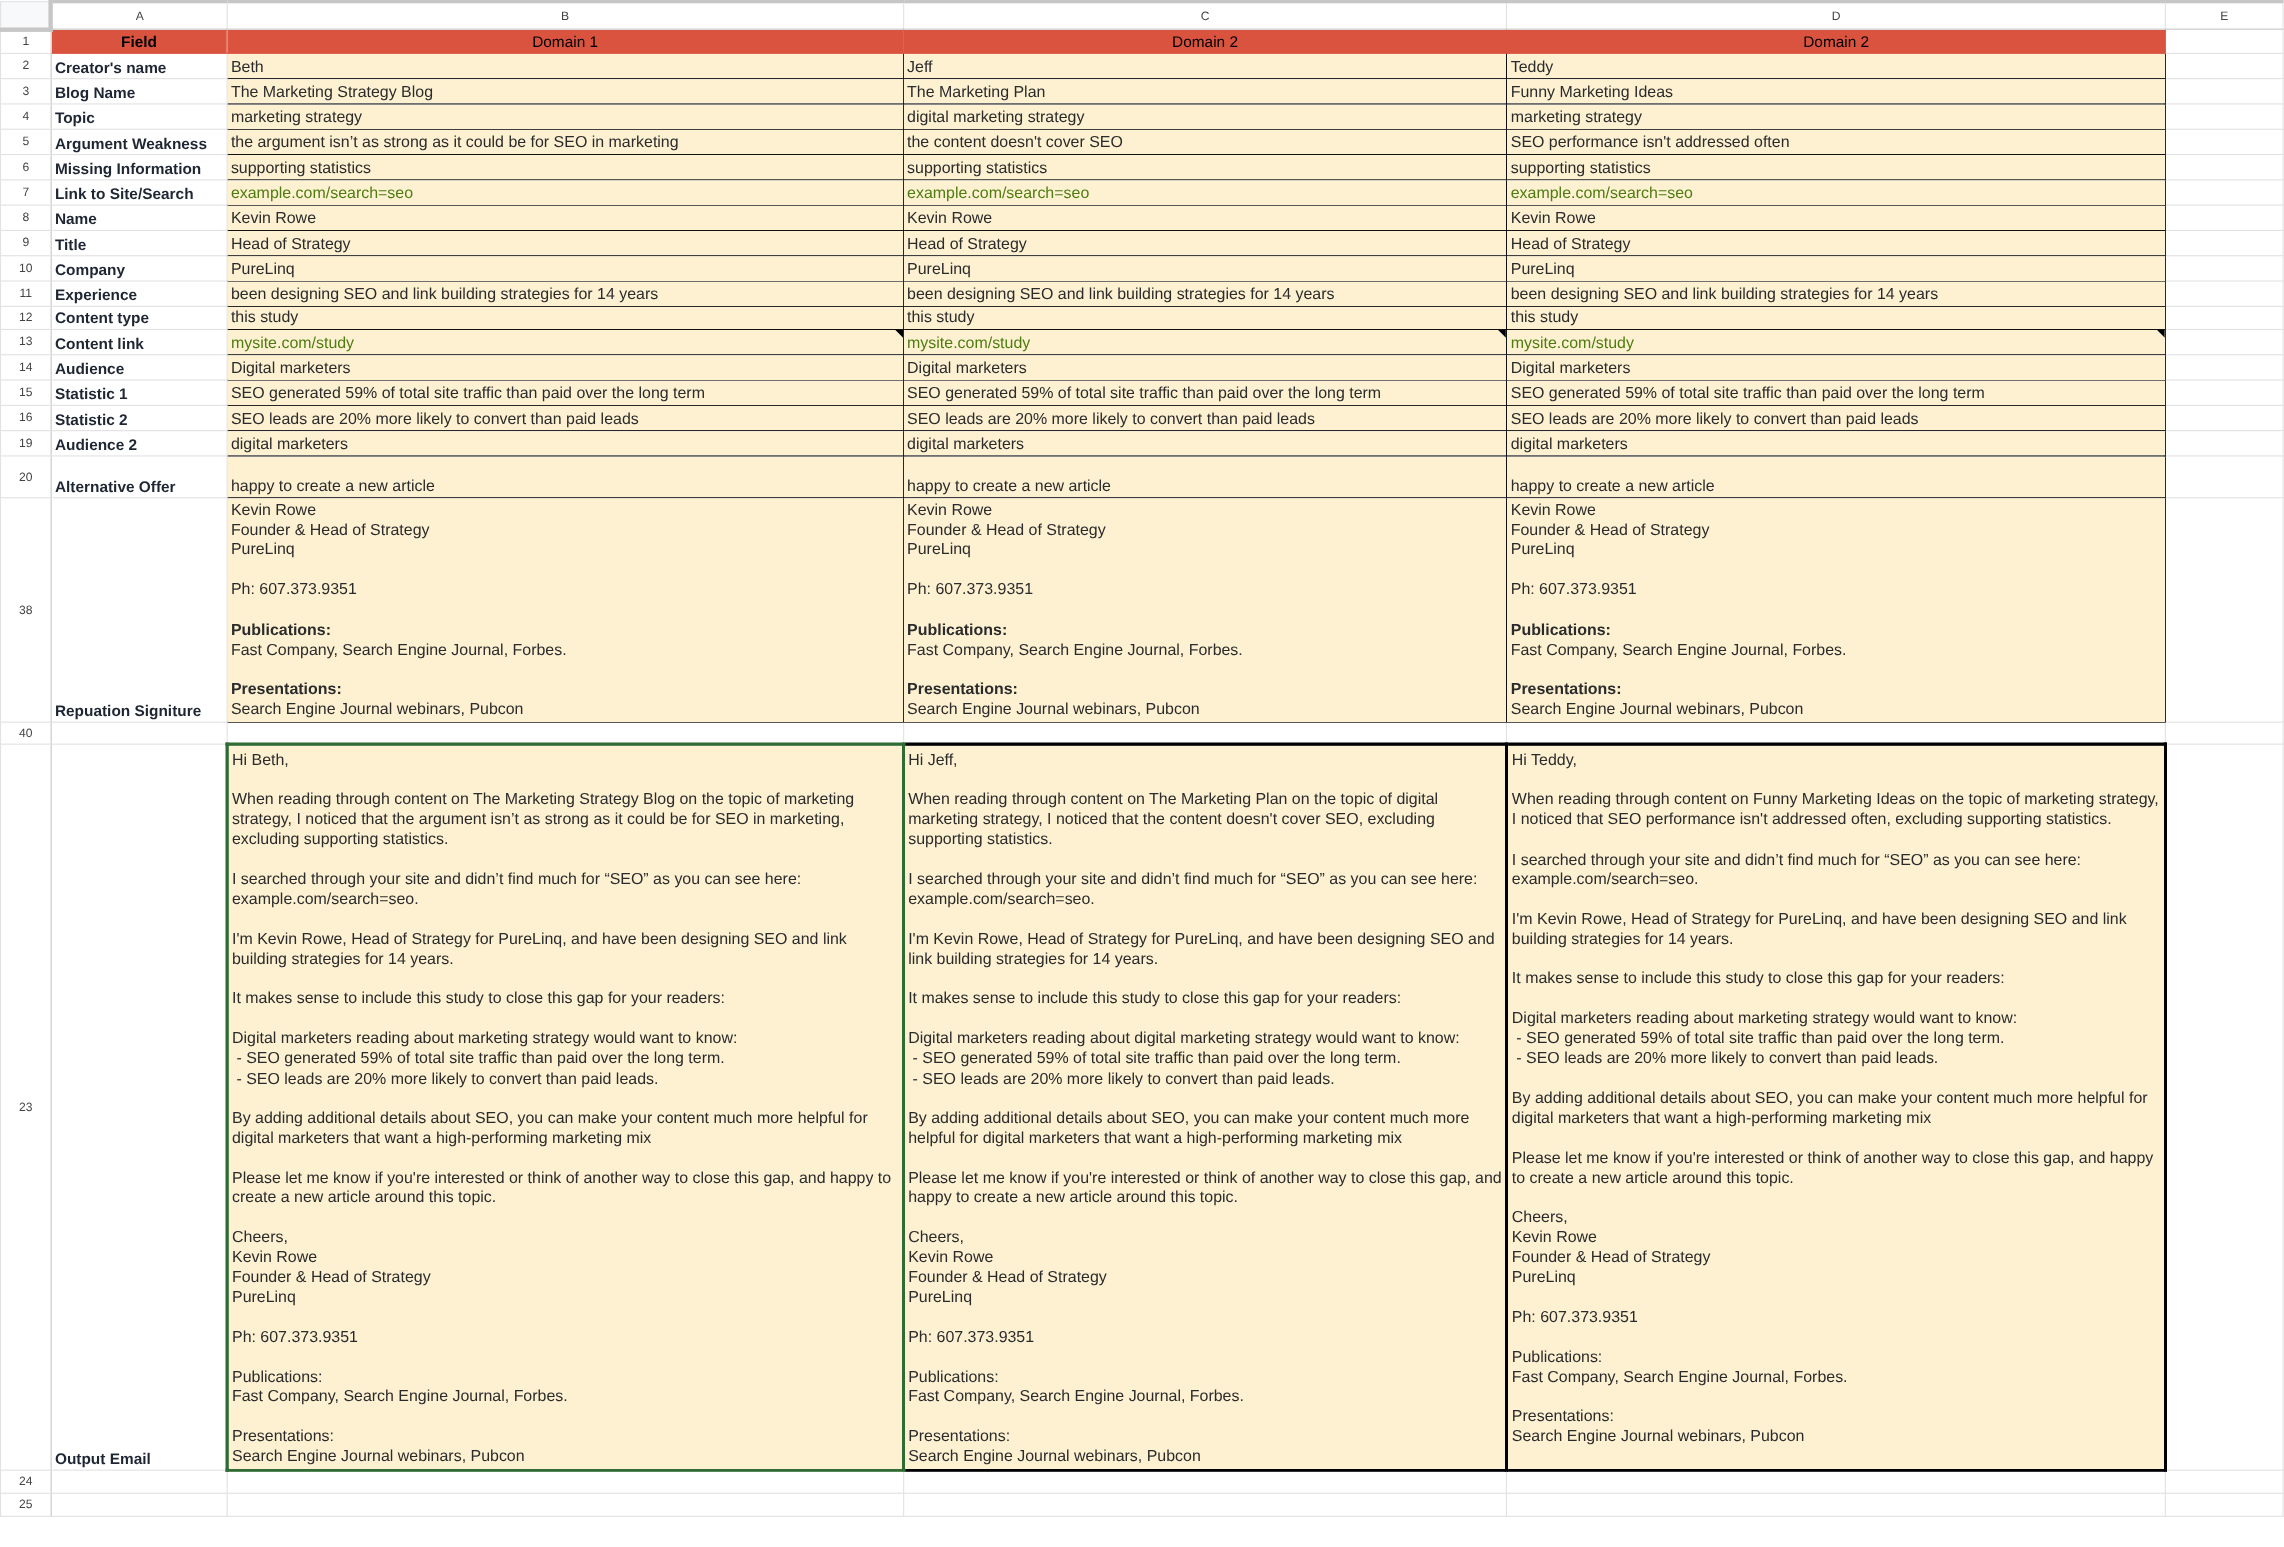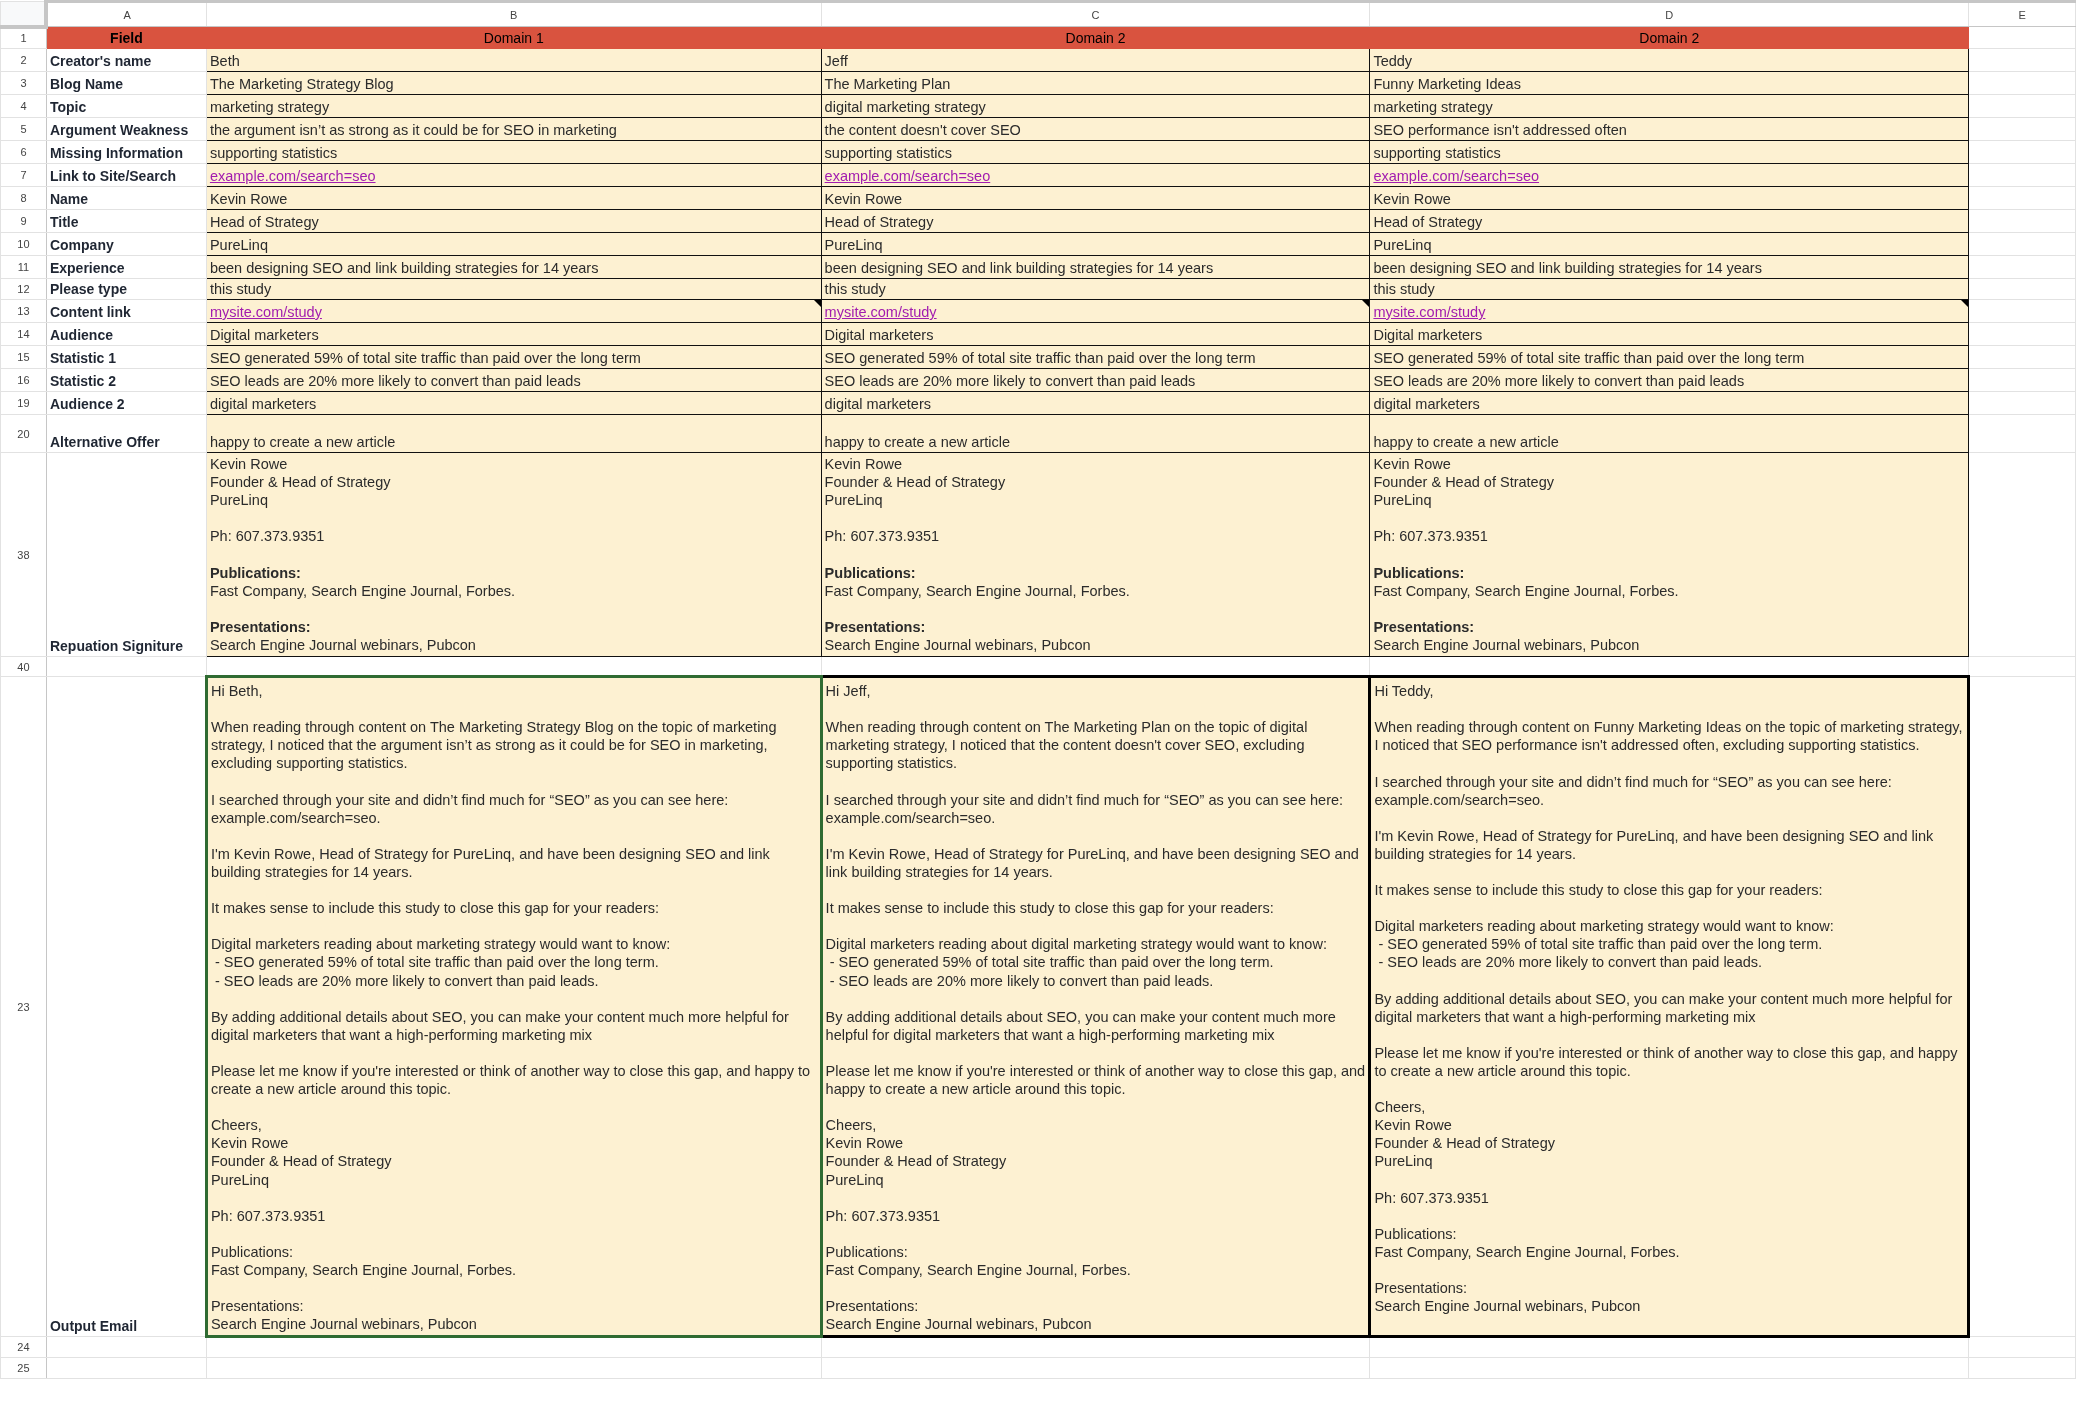--- a/index.html
+++ b/index.html
@@ -10,21 +10,21 @@
              border: 1px solid #e2e2e2; box-sizing: border-box; }
   .corner { background: #f8f9fa; border-right: 4px solid #c6c6c6 !important; border-bottom: 4px solid #c6c6c6 !important; }
   .colhdr { background: #ffffff; color: #444; font-size: 11px; text-align: center; vertical-align: middle !important;
             border-top: 3px solid #c6c6c6 !important; border-bottom: 1px solid #c6c6c6 !important; }
   .rowhdr { background: #ffffff; color: #444; font-size: 11px; text-align: center; vertical-align: middle !important;
             border-right: 1px solid #c6c6c6 !important; }
   .hdr-red { background: #d9533f; color: #000000; font-size: 14px; font-weight: bold; text-align: center; vertical-align: middle !important; border: 1px solid #d9533f !important; }
   .label { color: #1f2633; font-size: 14px; font-weight: bold; padding-left: 3px !important; padding-bottom: 2px !important; }
   .cell { background: #fdf1d2; color: #2b2b2b; font-size: 14.5px; padding-left: 3px !important; padding-bottom: 2px !important;
           border: 1.5px solid #111 !important; position: relative; }
-  .link { color: #a21caf; text-decoration: underline; cursor: pointer; }
+  .link { color: #4d7c0f; cursor: pointer; }
   .multi { white-space: pre-wrap !important; vertical-align: top !important; line-height: 18.1px; padding-top: 2px !important; }
   .multi b { font-weight: bold; }
   .email { white-space: pre-wrap !important; vertical-align: top !important; line-height: 18.1px; padding-top: 4px !important; padding-right: 2px !important; font-size: 14.5px; }
   .email.sel { border: 3px solid #2f6b32 !important; }
   .email.thick { border: 3px solid #000 !important; }
   .note-tri { position: absolute; top: 0; right: 0; width: 0; height: 0;
               border-top: 7px solid #000; border-left: 7px solid transparent; }
   .empty { background: #ffffff; }
 </style>
 </head>
@@ -131,21 +131,21 @@
       <tr style="height: 23px;">
         <td class="rowhdr">11</td>
         <td class="label">Experience</td>
         <td class="cell"><span>been designing SEO and link building strategies for 14 years</span></td>
         <td class="cell"><span>been designing SEO and link building strategies for 14 years</span></td>
         <td class="cell"><span>been designing SEO and link building strategies for 14 years</span></td>
         <td class="empty"></td>
       </tr>
       <tr style="height: 21px;">
         <td class="rowhdr">12</td>
-        <td class="label">Please type</td>
+        <td class="label">Content type</td>
         <td class="cell"><span>this study</span></td>
         <td class="cell"><span>this study</span></td>
         <td class="cell"><span>this study</span></td>
         <td class="empty"></td>
       </tr>
       <tr style="height: 23px;">
         <td class="rowhdr">13</td>
         <td class="label">Content link</td>
         <td class="cell"><span class="link">mysite.com/study</span><span class="note-tri"></span></td>
         <td class="cell"><span class="link">mysite.com/study</span><span class="note-tri"></span></td>

